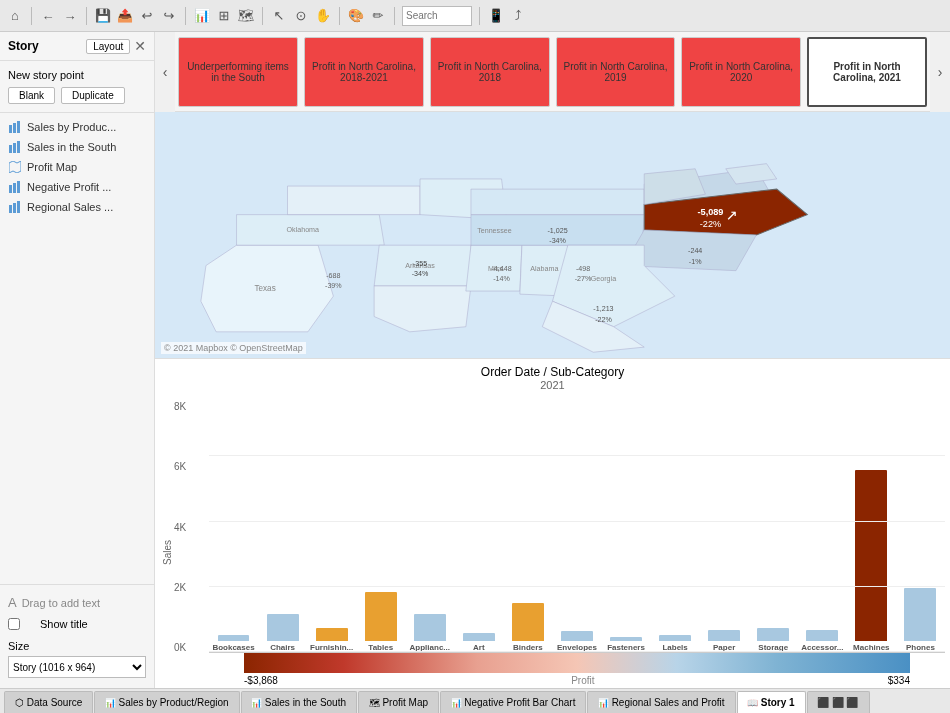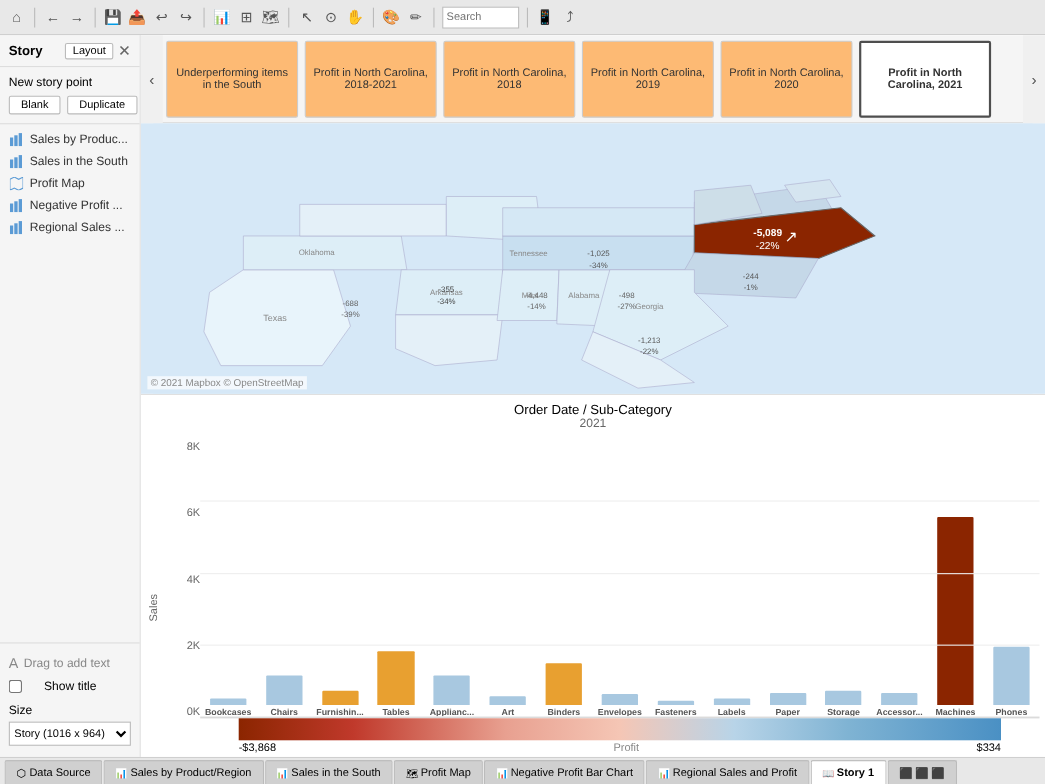--- a/index.html
+++ b/index.html
@@ -28,21 +28,21 @@
     }
 
     
     .main-layout {
       display: flex;
       height: calc(713px - 32px - 25px);
     }
 
     
     .sidebar {
-      width: 128px;
+      width: 155px;
       background: #f5f5f5;
       border-right: 1px solid #ddd;
       display: flex;
       flex-direction: column;
       padding: 0;
     }
     .sidebar-header {
       display: flex;
       align-items: center;
       padding: 6px 8px;
@@ -140,21 +140,21 @@
       overflow: hidden;
       height: 80px;
       align-items: center;
     }
     .story-nav-item {
       min-width: 110px;
       max-width: 120px;
       height: 70px;
       margin: 5px 3px;
       border: 1px solid #ccc;
-      background: #fdba74;
+      background: #ef4444;
       display: flex;
       align-items: center;
       justify-content: center;
       text-align: center;
       font-size: 10px;
       padding: 5px;
       cursor: pointer;
       color: #333;
       border-radius: 2px;
     }
@@ -239,21 +239,21 @@
       padding: 0 5px;
     }
     .chart-y-axis {
       width: 35px;
       display: flex;
       flex-direction: column;
       justify-content: space-between;
       padding: 10px 0 35px;
       font-size: 10px;
       color: #666;
-      text-align: right;
+      text-align: left;
     }
     .chart-y-label {
       writing-mode: vertical-rl;
       transform: rotate(180deg);
       font-size: 10px;
       color: #666;
       width: 14px;
       display: flex;
       align-items: center;
       justify-content: center;

